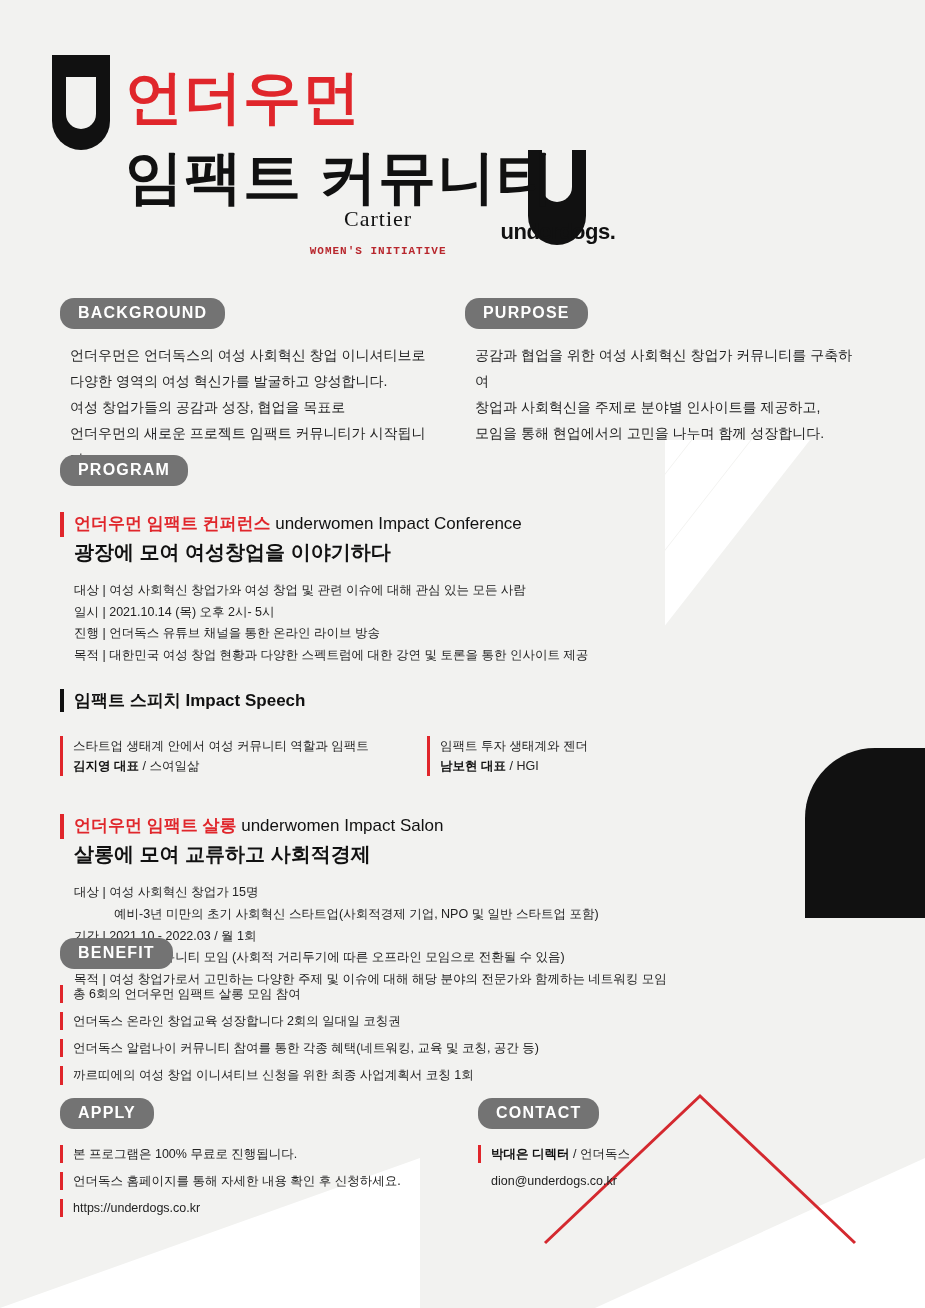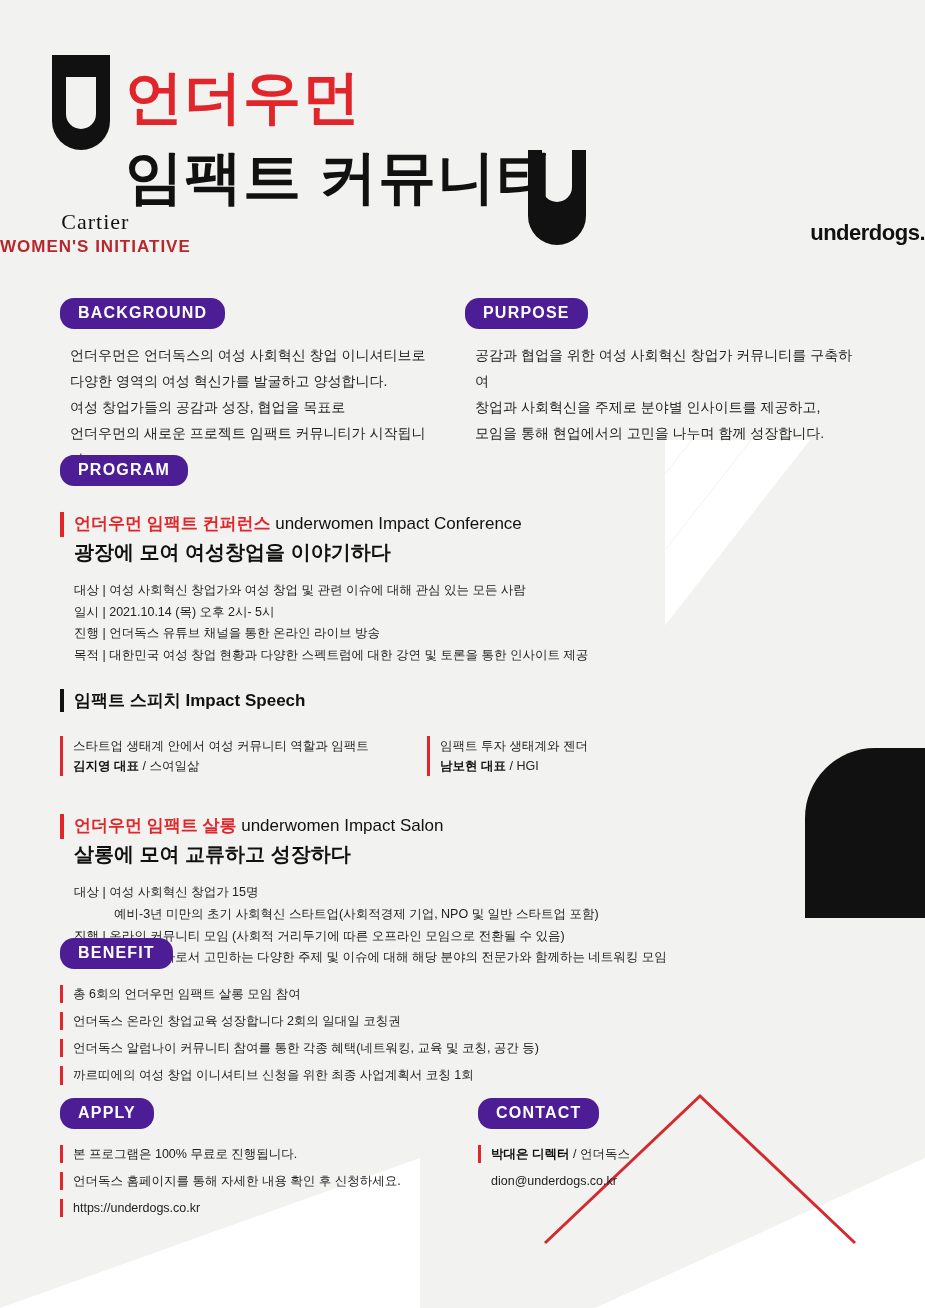--- a/index.html
+++ b/index.html
@@ -153,21 +153,21 @@
     position: absolute;
     left: 125px;
     top: 148px;
     font-size: 58px;
     color: #111;
   }
 
   
   .tag {
     display: inline-block;
-    background: #4c1d95;
+    background: #737373;
     color: #fff;
     font-size: 16px;
     font-weight: bold;
     letter-spacing: 1.2px;
     padding: 6px 18px 7px 18px;
     border-radius: 14px;
   }
 
   .content { position: relative; z-index: 2; }
 
@@ -267,38 +267,39 @@
     line-height: 1.5;
   }
 
   
   .footer {
     position: absolute;
     bottom: 28px;
     left: 0;
     width: 925px;
     display: flex;
-    justify-content: space-between;
+    justify-content: center;
     align-items: center;
     gap: 54px;
     z-index: 3;
   }
   .cartier { text-align: center; }
   .cartier .c1 {
     font-family: "Liberation Serif", serif;
     font-size: 22px;
     letter-spacing: 1px;
     color: #111;
   }
   .cartier .c2 {
-    font-size: 17px;
+    font-size: 11px;
     font-weight: bold;
     letter-spacing: 1px;
     color: #b8272d;
-    margin-top: 2px;
+    margin-top: 13px;
+    font-family: Liberation Mono, monospace;
   }
   .underdogs {
     font-size: 22px;
     font-weight: bold;
     letter-spacing: -0.5px;
     color: #111;
   }
 </style>
 </head>
 <body>
@@ -378,24 +379,25 @@
           <span>/ HGI</span>
         </div>
       </div>
     </div>
 
     <div class="prog-block" style="margin-top:38px;">
       <div class="prog-title">
         <span class="ko">언더우먼 임팩트 살롱</span>
         <span class="en">underwomen Impact Salon</span>
       </div>
-      <div class="prog-subtitle">살롱에 모여 교류하고 성장하다</div>
+      <div class="prog-subtitle">살롱에 모여 교류하고 사회적경제</div>
       <div class="prog-lines">
         <div>대상 | 여성 사회혁신 창업가 15명</div>
         <div class="indent">예비-3년 미만의 초기 사회혁신 스타트업(사회적경제 기업, NPO 및 일반 스타트업 포함)</div>
+        <div>기간 | 2021.10 - 2022.03 / 월 1회</div>
         <div>진행 | 온라인 커뮤니티 모임 (사회적 거리두기에 따른 오프라인 모임으로 전환될 수 있음)</div>
         <div>목적 | 여성 창업가로서 고민하는 다양한 주제 및 이슈에 대해 해당 분야의 전문가와 함께하는 네트워킹 모임</div>
       </div>
     </div>
   </div>
 
   <div class="benefit">
     <span class="tag">BENEFIT</span>
     <div class="bullet-list">
       <div class="bullet">총 6회의 언더우먼 임팩트 살롱 모임 참여</div>

